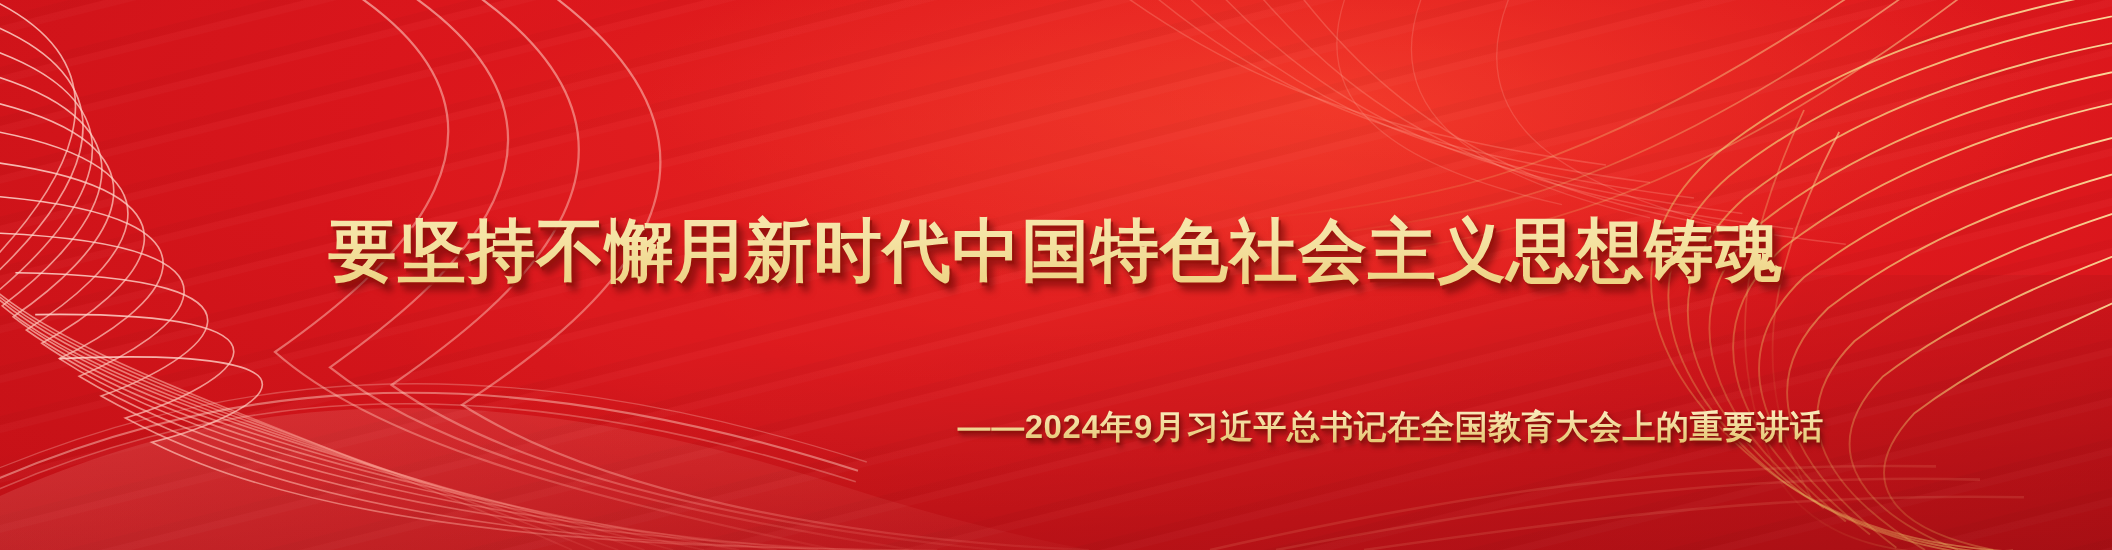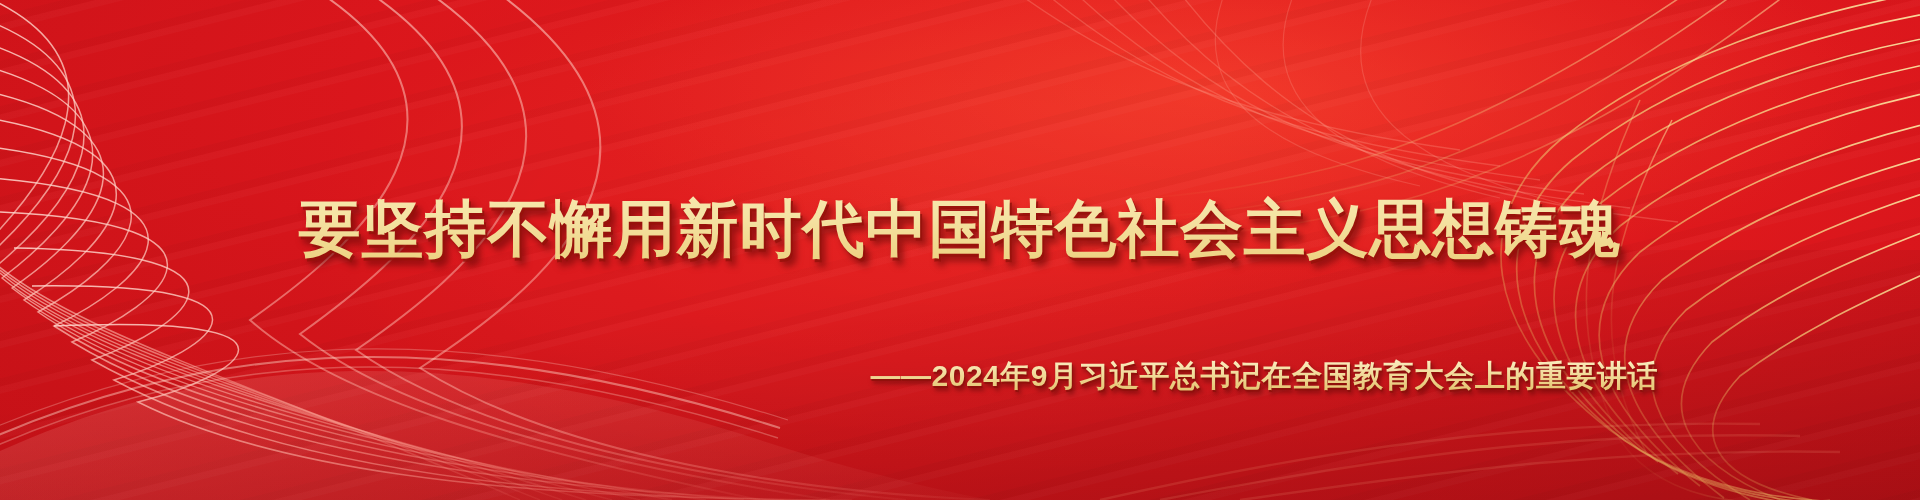--- a/index.html
+++ b/index.html
@@ -80,21 +80,21 @@
       drop-shadow(4px 5px 3px rgba(90,6,4,0.55));
     white-space: pre-line;
     padding: 0 120px;
   }
   .headline .l1 { display:block; }
   .headline .l2 { display:block; text-align: left; padding-left: 18px; }
 
   .attribution {
     position: absolute;
     left: 0; right: 0;
-    top: 356px;
+    top: 368px;
     text-align: right;
     padding-right: 262px;
     font-size: 30px;
     font-weight: 700;
     letter-spacing: 0.5px;
     color: #f2dc9a;
     background: linear-gradient(180deg, #fdf2cb 0%, #f0d894 50%, #e0bb62 100%);
     -webkit-background-clip: text;
     background-clip: text;
     -webkit-text-fill-color: transparent;

